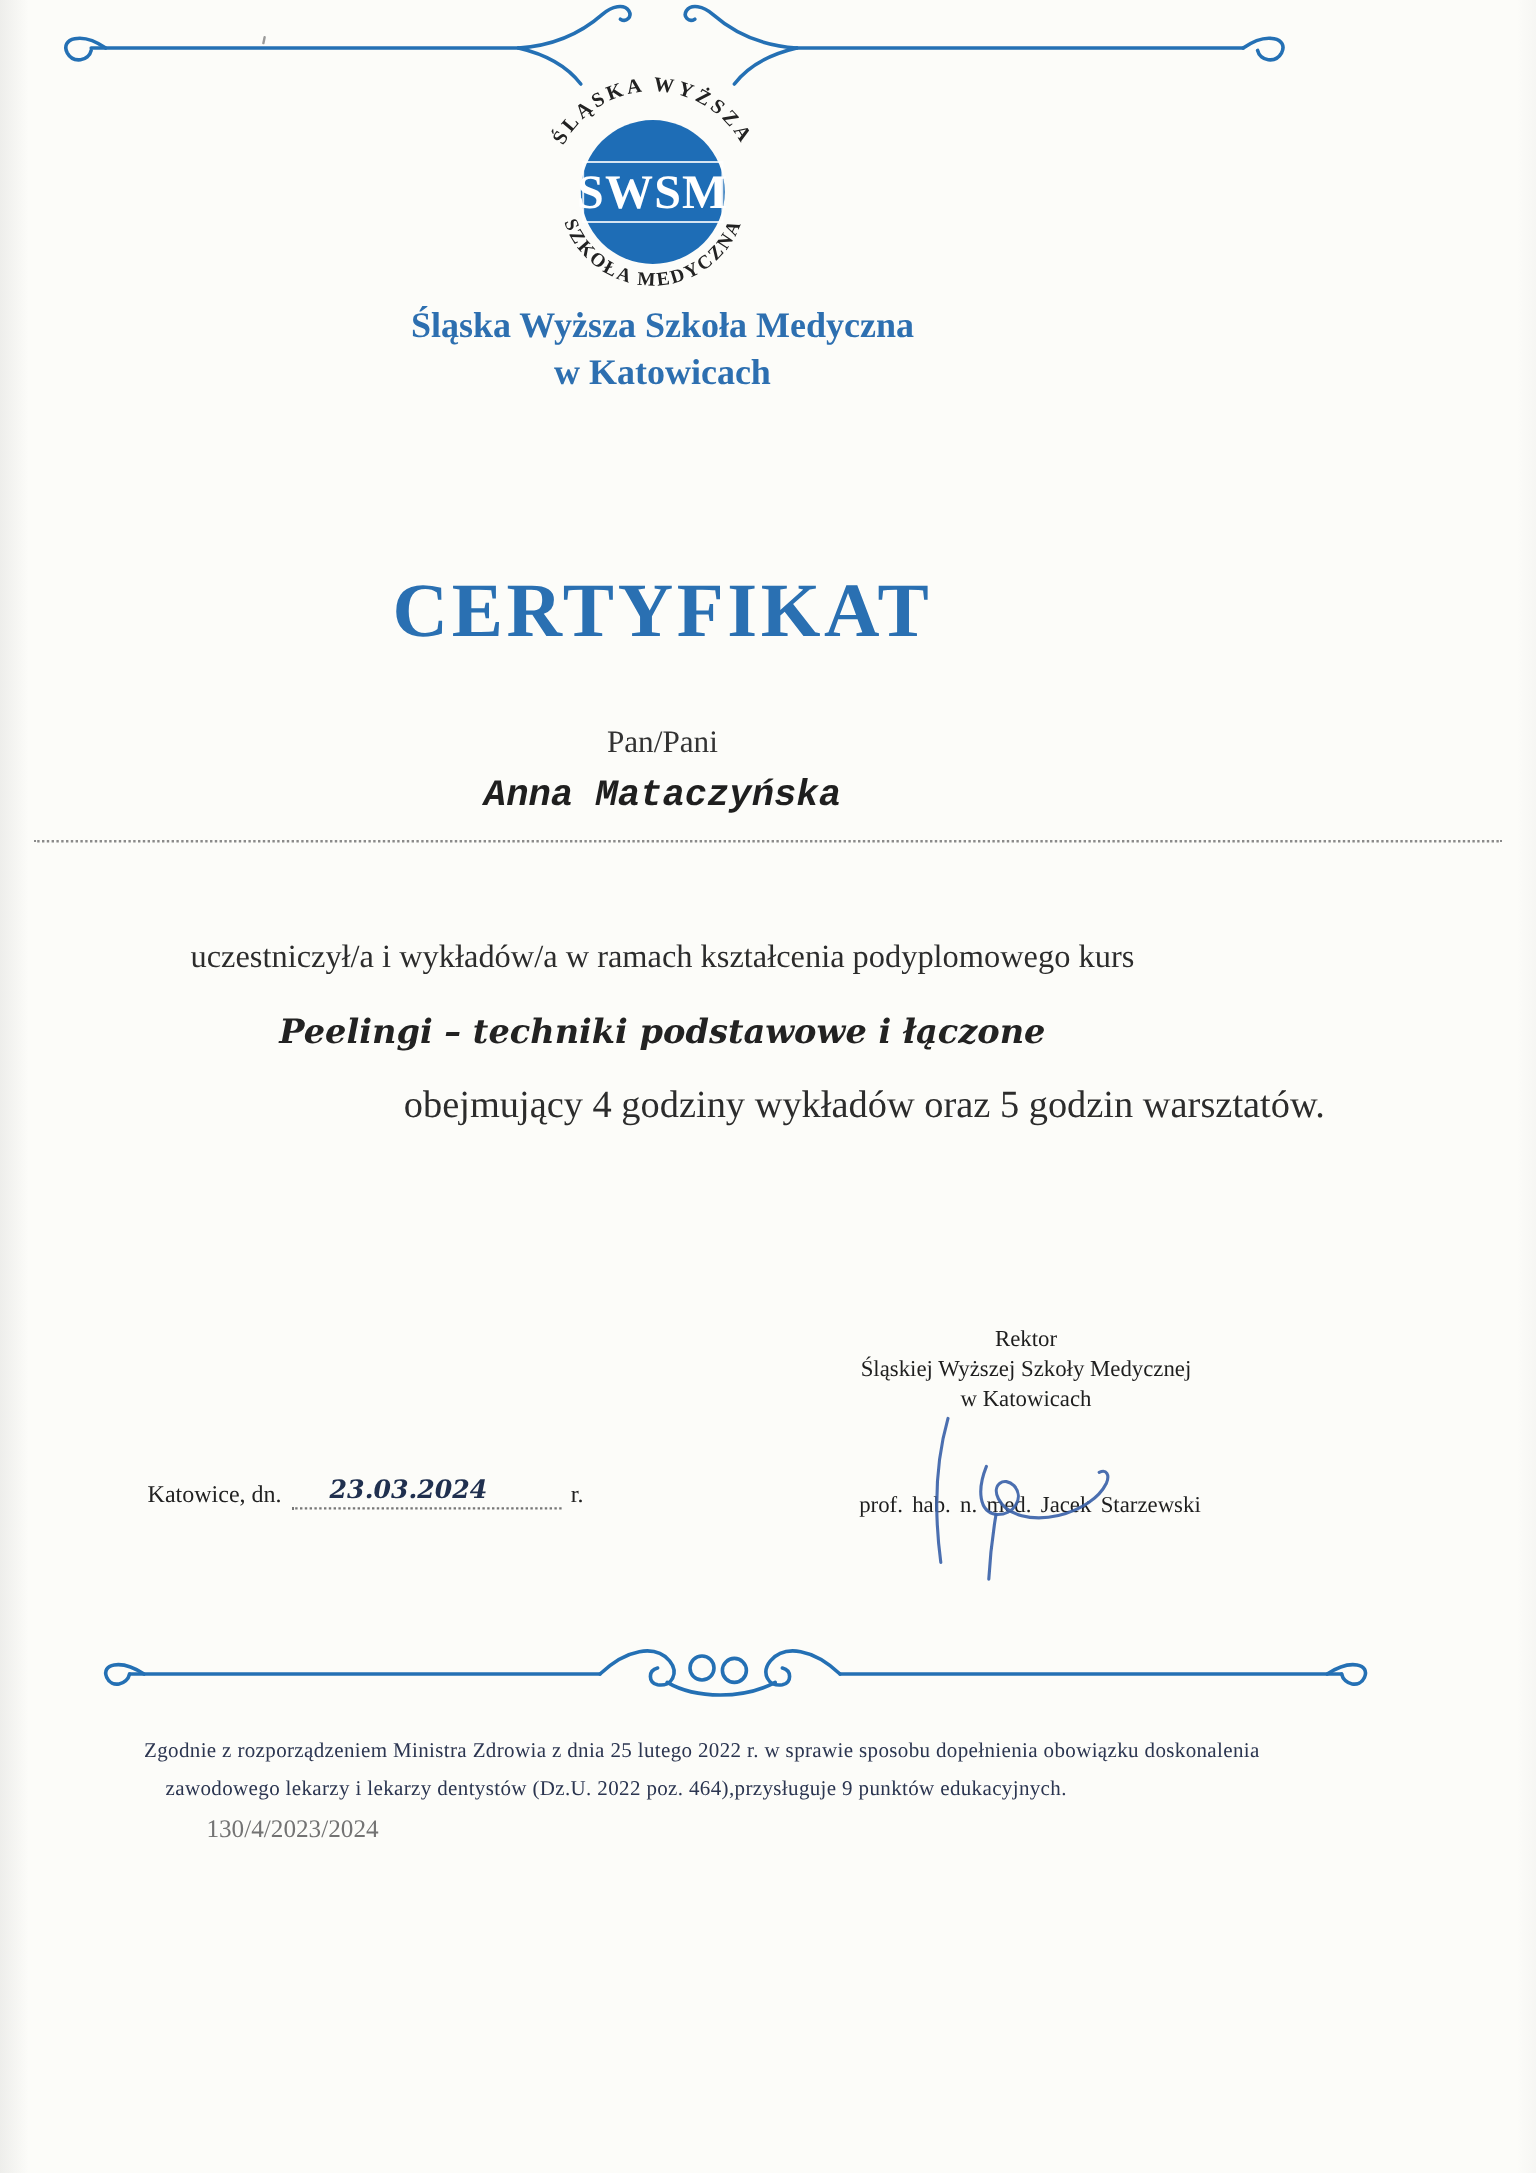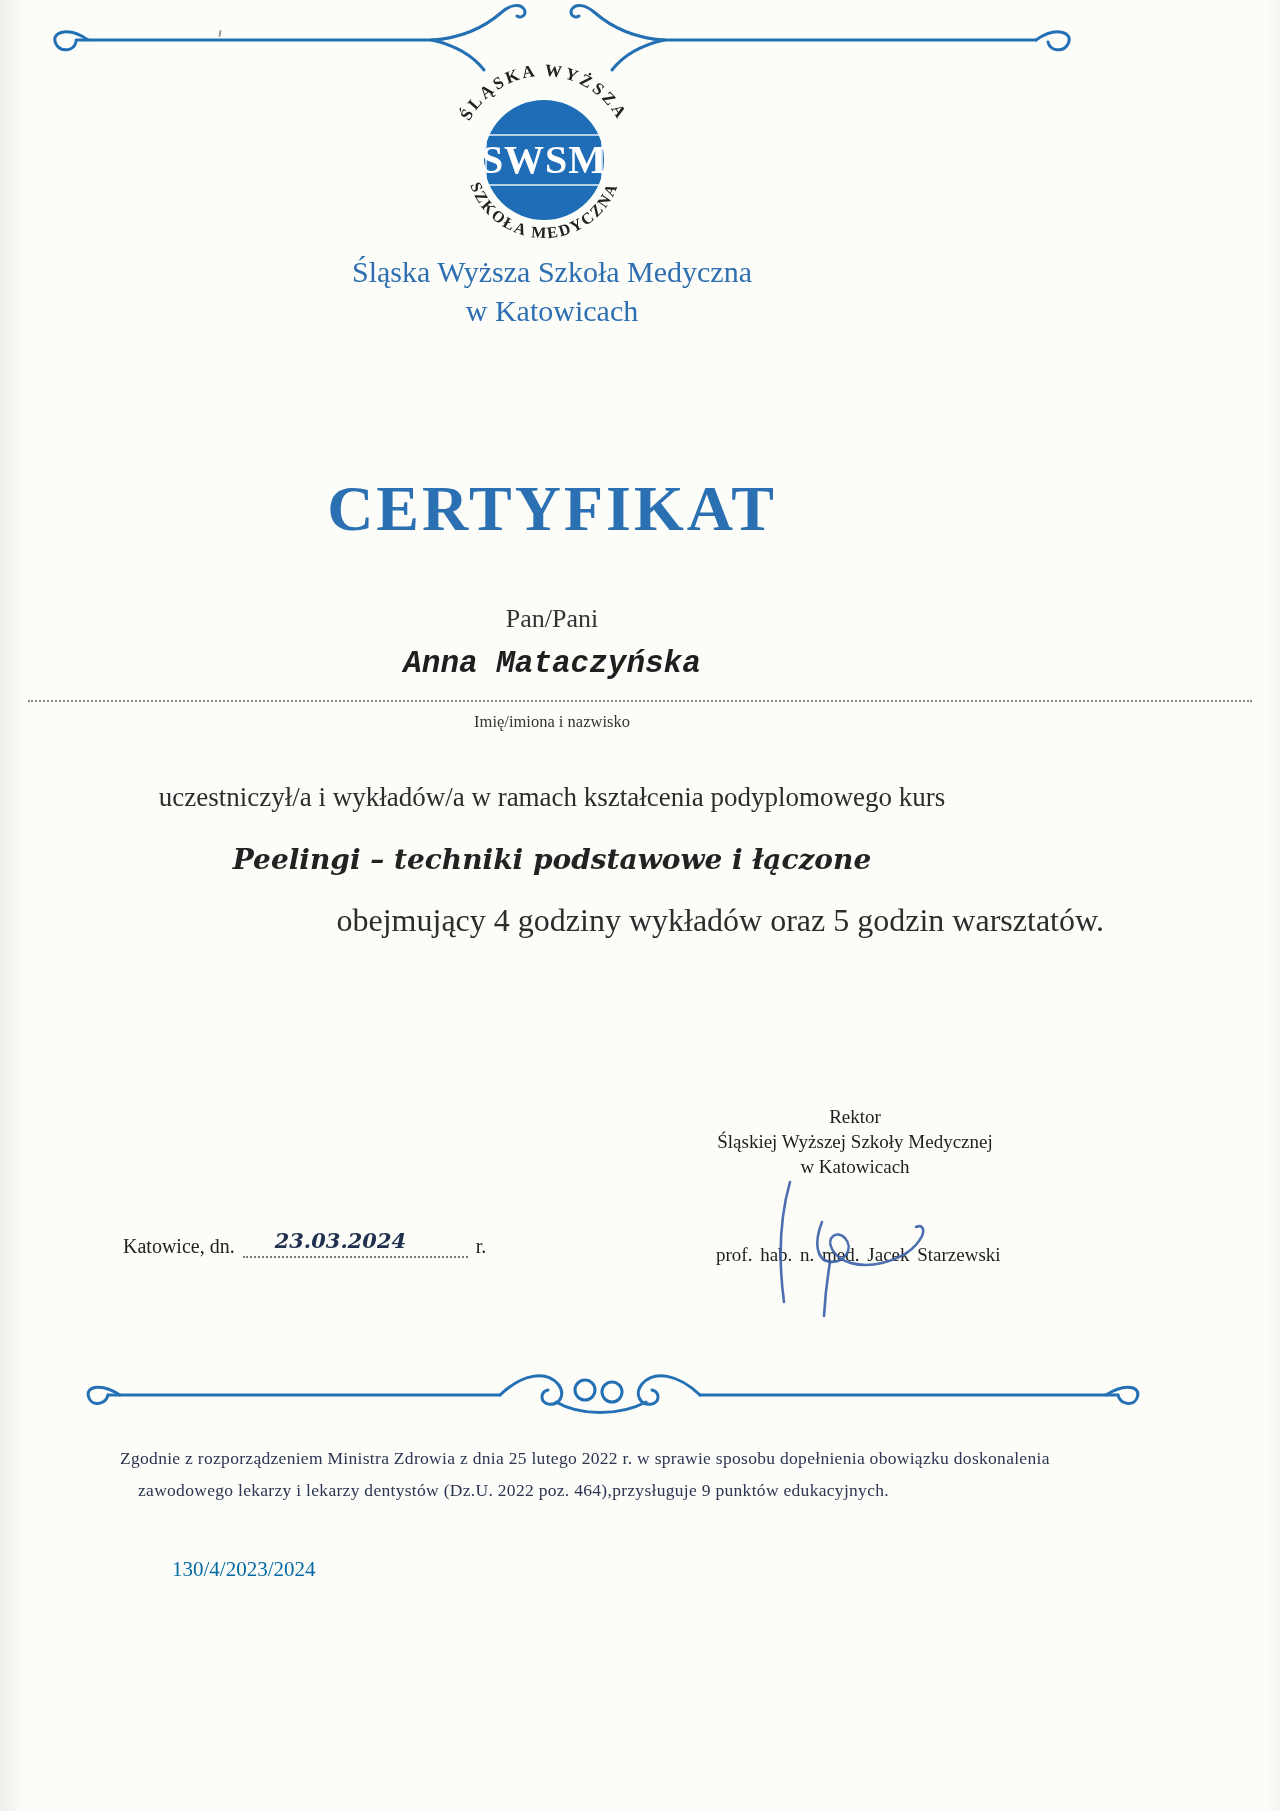--- a/index.html
+++ b/index.html
@@ -18,21 +18,21 @@
   .abs { position:absolute; }
   .centered { left:0; width:1104px; text-align:center; }
 
   .top-flourish { left:0; top:70; width:1280px; height:200px; }
   .bottom-flourish { left:0; top:1340px; width:1280px; height:110px; }
   .flourish-stroke { fill:none; stroke:#2470b4; stroke-width:3; stroke-linecap:round; }
 
   .emblem { left:424px; top:40px; width:240px; height:240px; }
   .emblem text { font-family:"Liberation Serif","DejaVu Serif",serif; }
 
-  .school-name { top:252px; font-size:30px; line-height:1.3; color:#2d6fb0; font-weight:400; }
+  .school-name { top:252px; font-size:30px; line-height:1.3; color:#2d6fb0; font-weight:700; }
   .cert-title { top:472px; font-size:64px; font-weight:600; letter-spacing:3px; color:#2a70b2; }
 
   .salutation { top:604px; font-size:26px; color:#333; }
   .recipient-name { top:646px; font-size:31px; font-style:italic; font-weight:600; color:#1f1f1f;
                     font-family:Liberation Mono, monospace; }
   .name-dotted-line { left:28px; top:694px; width:1224px; height:8px; border-bottom:2px dotted #8a8a8a; }
   .name-caption { top:712px; font-size:16.5px; color:#333; }
 
   .body-intro { top:782px; font-size:27px; color:#2c2c2c; }
   .course-title { top:843px; font-size:28px; font-style:italic; font-weight:600; color:#222;
@@ -47,21 +47,21 @@
   .ink { fill:none; stroke:#3c63a9; stroke-width:2.6; stroke-linecap:round; opacity:.92; }
 
   .dateline { left:123px; top:1232px; display:flex; align-items:flex-end; gap:8px;
               font-size:20px; color:#222; }
   .dots { position:relative; width:225px; height:26px; border-bottom:2px dotted #777;font-weight:bold; }
   .date-value { position:absolute; left:32px; bottom:3px; font-style:italic; font-size:21px;
                 color:#20304f; white-space:nowrap; font-family:"DejaVu Serif",serif; }
 
   .legal-line1 { left:120px; top:1448px; font-size:17.5px; color:#2b3550; letter-spacing:.3px; }
   .legal-line2 { left:138px; top:1480px; font-size:17.5px; color:#2b3550; letter-spacing:.3px; }
-  .cert-number { left:172px; top:1512px; font-size:21px; color:#0369a1;margin-top:45px; }
+  .cert-number { left:172px; top:1512px; font-size:21px; color:#737373; }
 
   .artifact-1 { left:219px; top:30px; width:2px; height:7px; background:#9a9a9a;
                 border-radius:2px; transform:rotate(12deg); }
 </style>
 </head>
 <body>
 
 <div class="page">
 
   <svg class="abs top-flourish" viewBox="0 0 1280 200" aria-hidden="true">
@@ -96,21 +96,20 @@
   <div class="abs centered school-name">
     <div>Śląska Wyższa Szkoła Medyczna</div>
     <div>w Katowicach</div>
   </div>
 
   <h1 class="abs centered cert-title">CERTYFIKAT</h1>
 
   <div class="abs centered salutation">Pan/Pani</div>
   <div class="abs centered recipient-name">Anna Mataczyńska</div>
   <div class="abs name-dotted-line"></div>
-  <div class="abs centered name-caption">Imię/imiona i nazwisko</div>
 
   <div class="abs centered body-intro">uczestniczył/a i wykładów/a w ramach kształcenia podyplomowego kurs</div>
   <div class="abs centered course-title">Peelingi – techniki podstawowe i łączone</div>
   <div class="abs centered body-hours">obejmujący 4 godziny wykładów oraz 5 godzin warsztatów.</div>
 
   <div class="abs rector-block">
     <div>Rektor</div>
     <div>Śląskiej Wyższej Szkoły Medycznej</div>
     <div>w Katowicach</div>
   </div>

